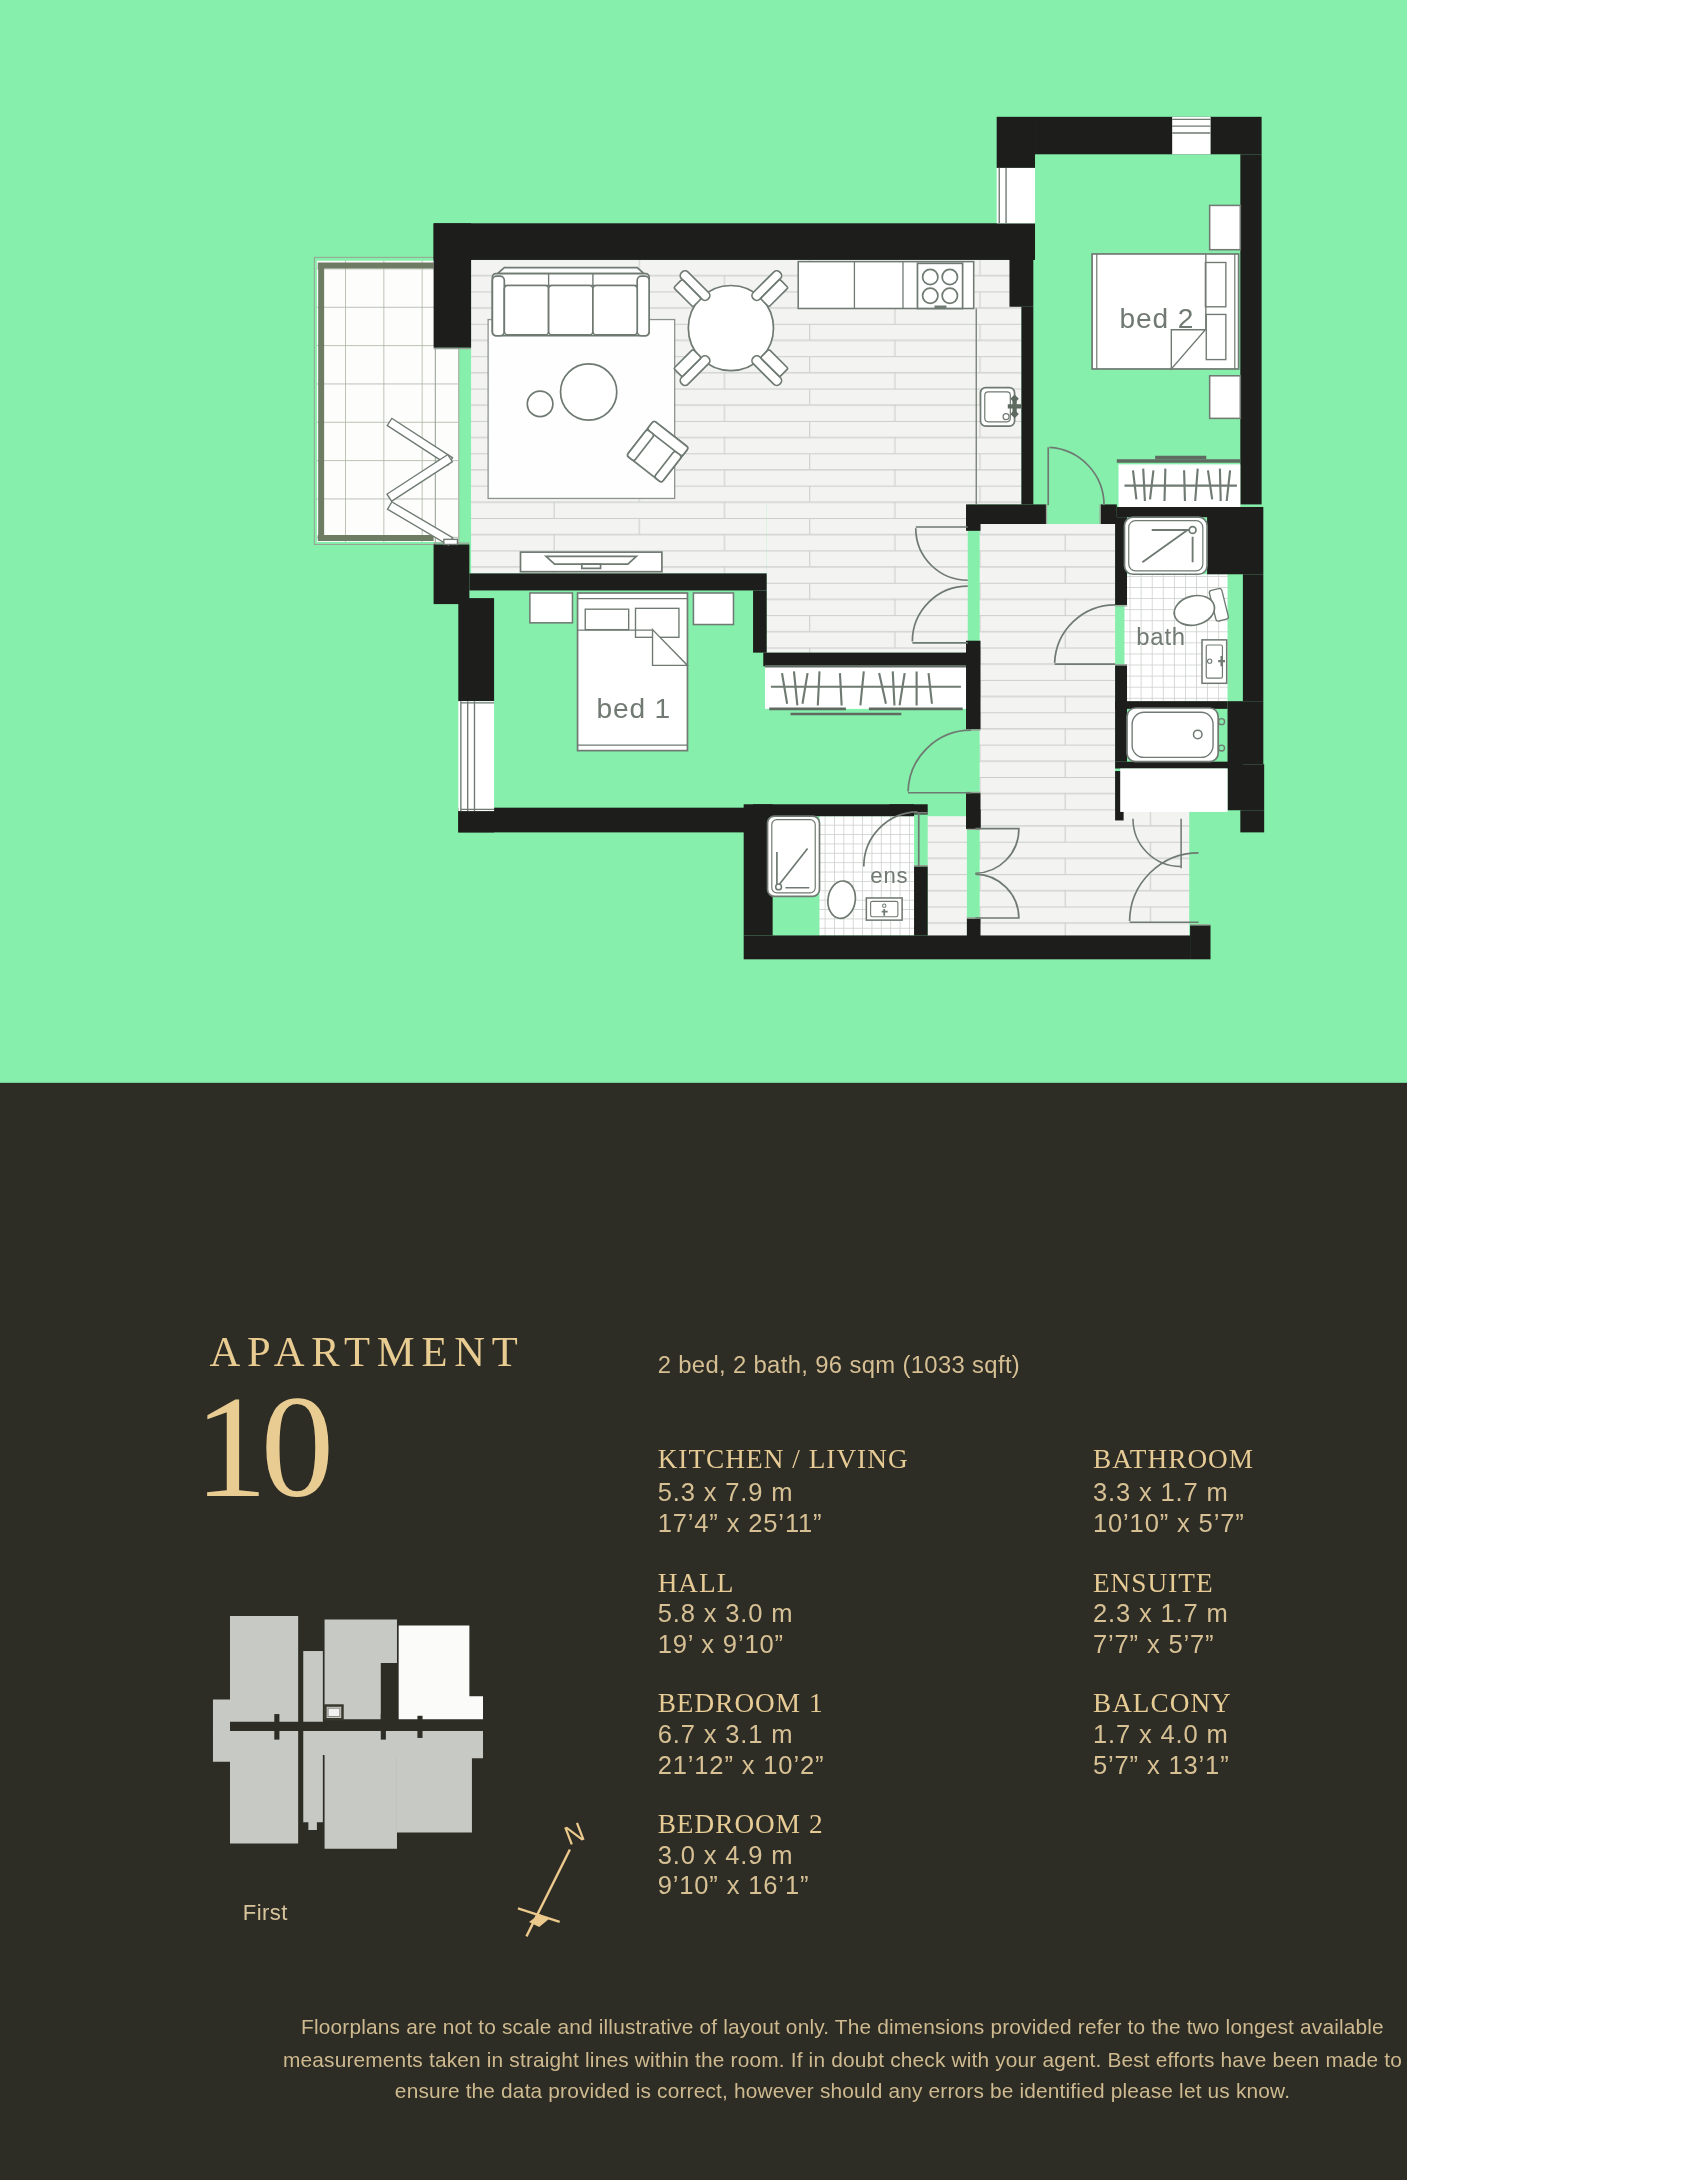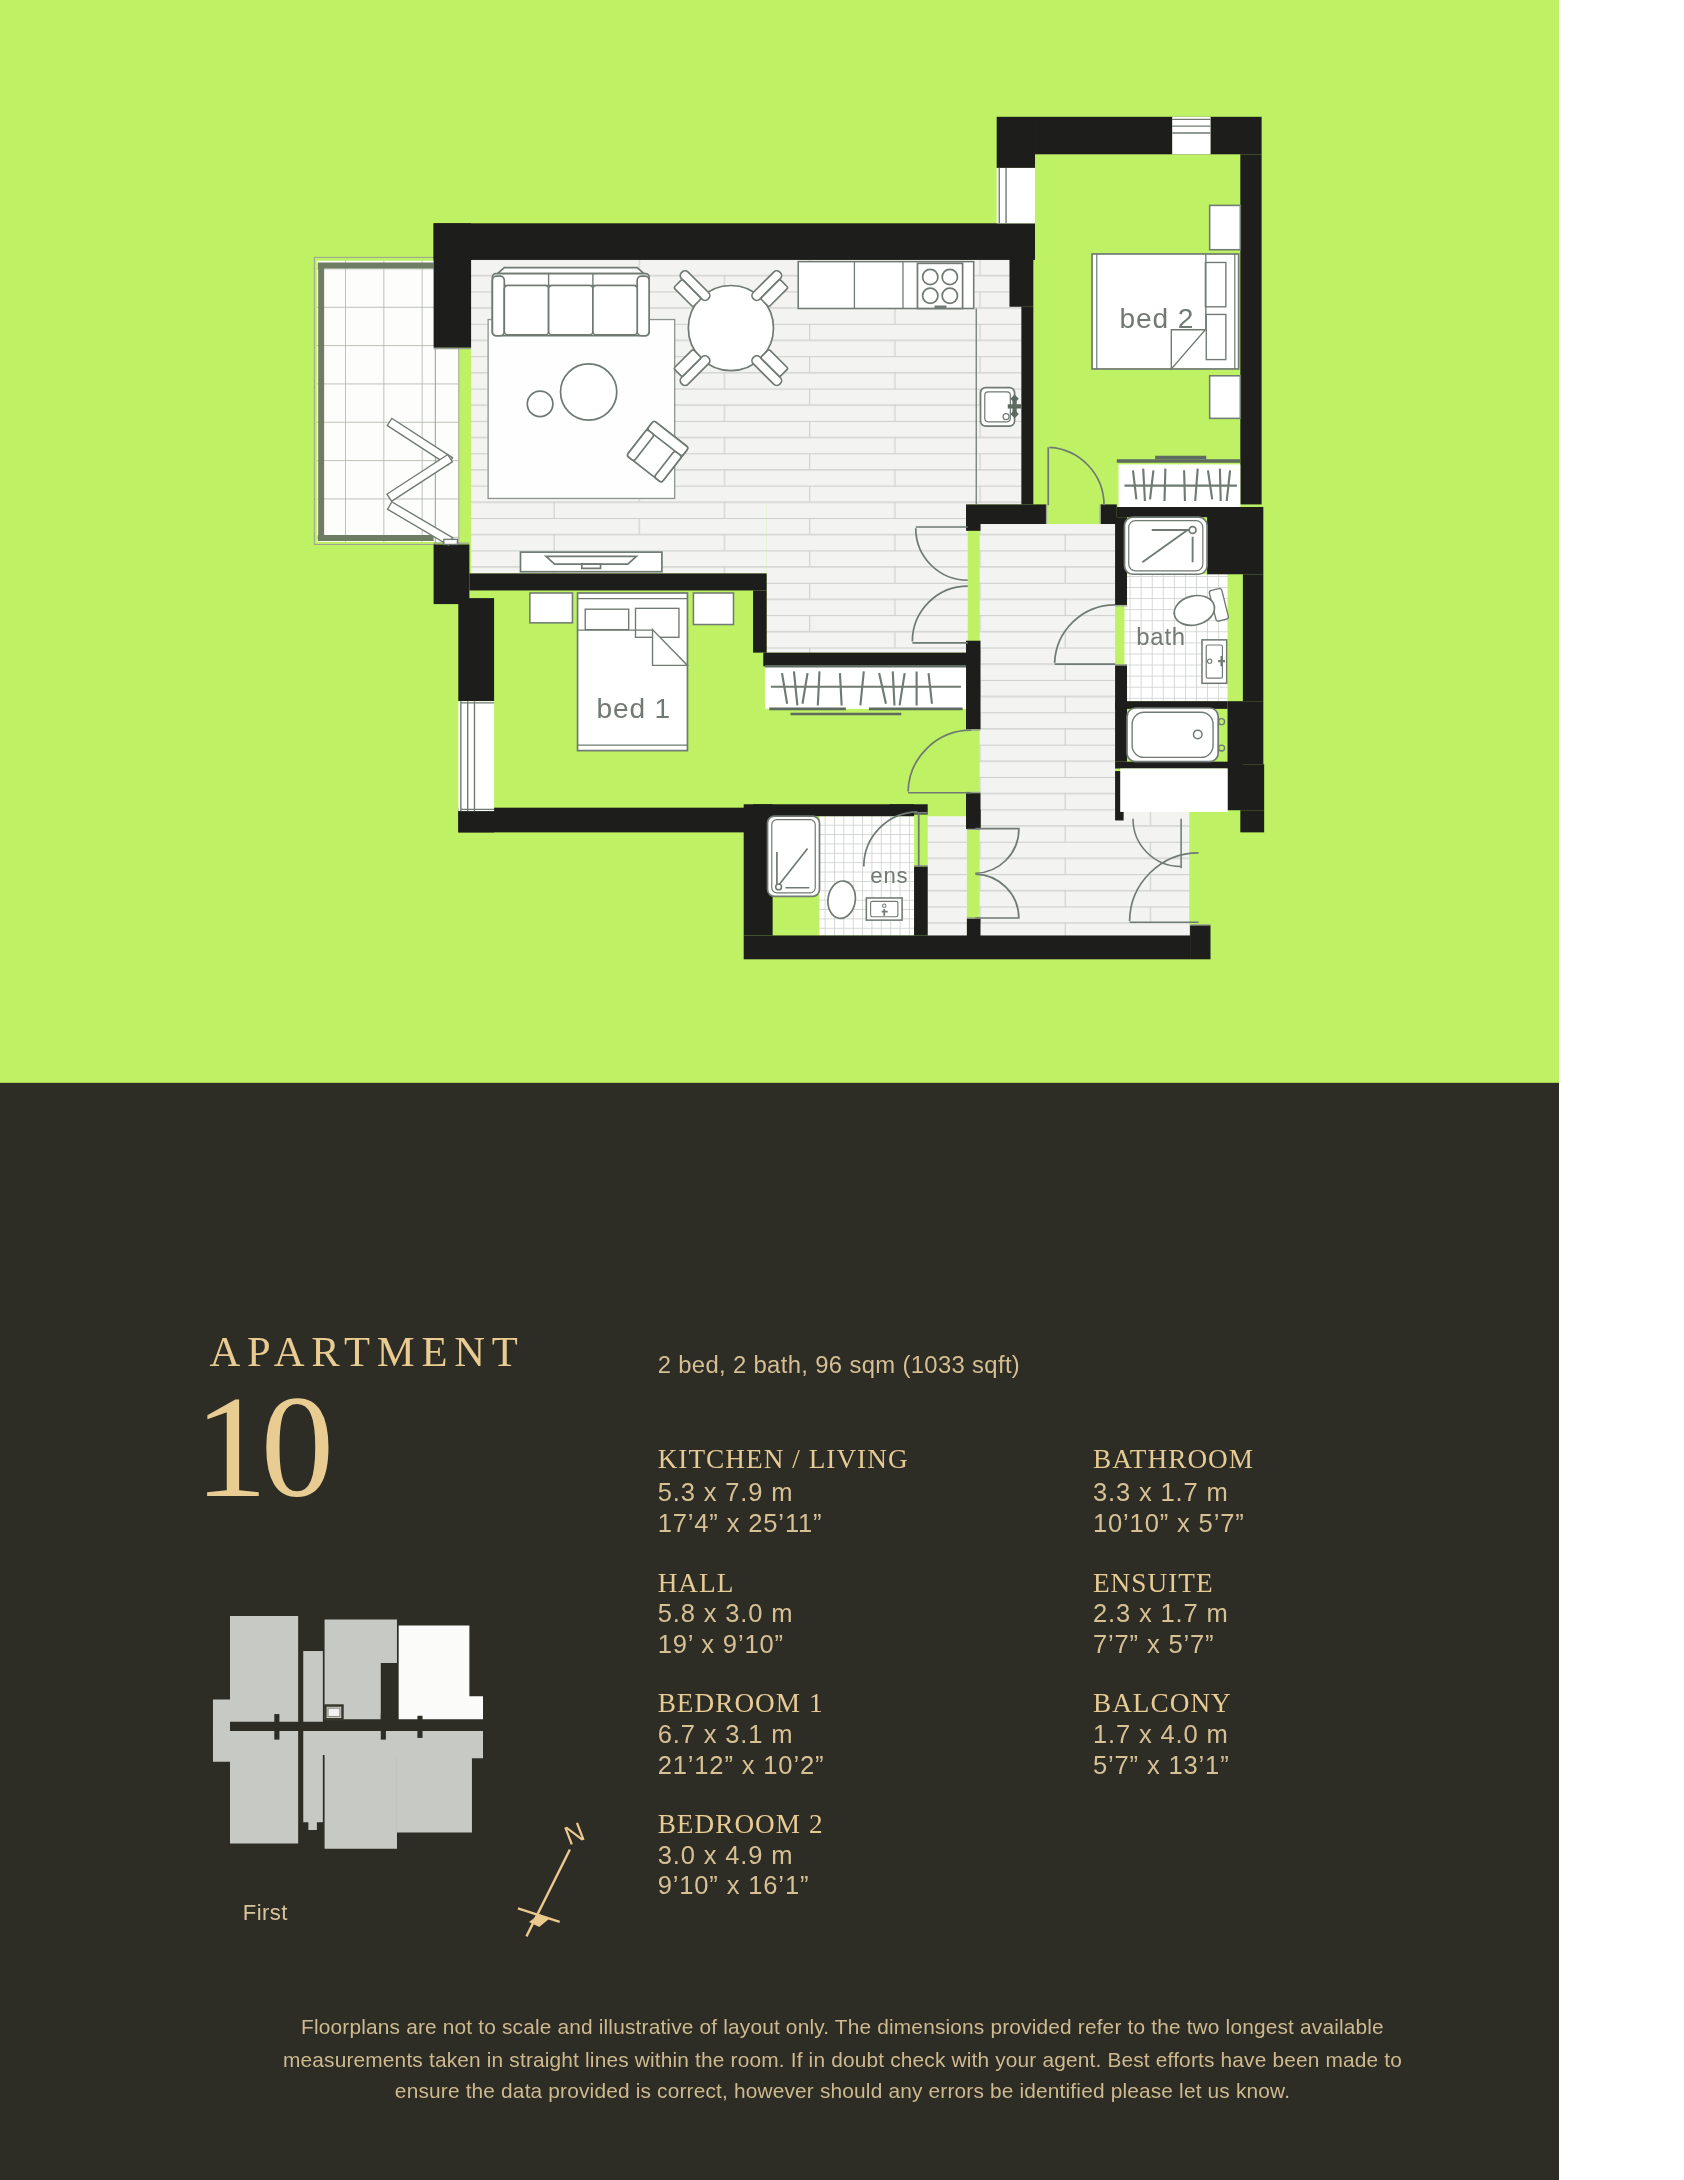--- a/index.html
+++ b/index.html
@@ -1,16 +1,16 @@
 <!DOCTYPE html>
 <html style="font-size:13.6px"><head>
 <meta charset="utf-8">
 <style>
   html,body{margin:0;padding:0;background:#ffffff;}
-  .page{position:relative;width:1559px;height:2181px;background:#bef264;overflow:hidden;
+  .page{position:relative;width:1407px;height:2181px;background:#86efac;overflow:hidden;
         font-family:"Liberation Sans", sans-serif;}
   svg{position:absolute;left:0;top:0;}
 </style>
 </head>
 <body>
 <div class="page">
 <svg width="1685" height="2181" viewBox="0 0 1978 2560">
 <defs>
   <pattern id="plank" width="200" height="38" patternUnits="userSpaceOnUse">
     <rect width="200" height="38" fill="#f3f3f1"></rect>

